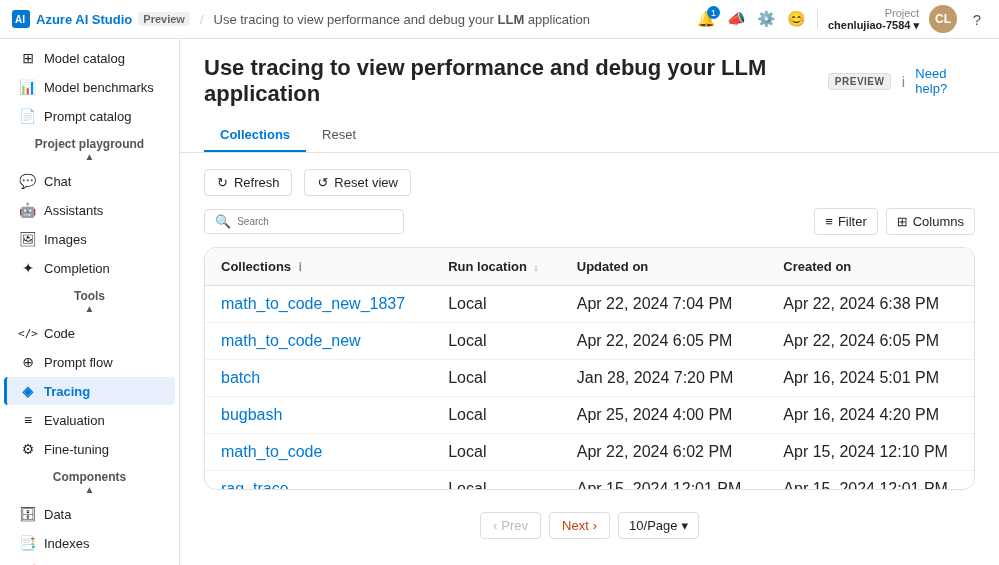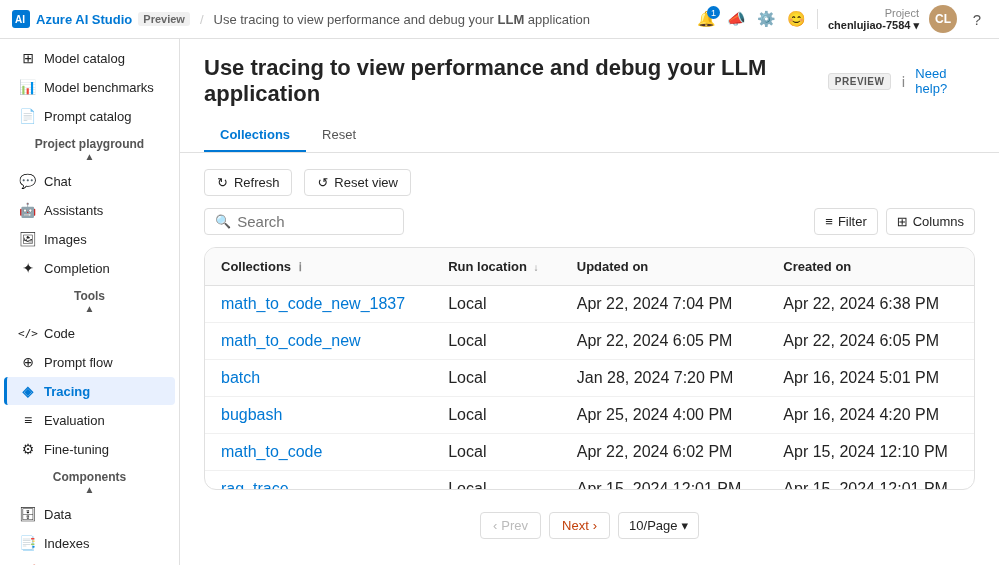--- a/index.html
+++ b/index.html
@@ -47,21 +47,21 @@
     
     .content { flex: 1; overflow-y: auto; padding: 16px 24px; display: flex; flex-direction: column; gap: 12px; }
 
     
     .toolbar { display: flex; align-items: center; gap: 12px; }
     .toolbar-btn { display: flex; align-items: center; gap: 6px; padding: 5px 12px; border: 1px solid #ddd; border-radius: 4px; background: #fff; cursor: pointer; font-size: 13px; color: #242424; }
 
     
     .search-filter-row { display: flex; align-items: center; justify-content: space-between; }
     .search-box { display: flex; align-items: center; gap: 6px; border: 1px solid #ddd; border-radius: 4px; padding: 4px 10px; width: 200px; background: #fff; }
-    .search-box input { border: none; outline: none; font-size: 15px; width: 100%; background: transparent; }
+    .search-box input { border: none; outline: none; font-size: 10px; width: 100%; background: transparent; }
     .filter-col-btns { display: flex; align-items: center; gap: 8px; }
     .filter-btn { display: flex; align-items: center; gap: 5px; padding: 5px 10px; border: 1px solid #ddd; border-radius: 4px; background: #fff; cursor: pointer; font-size: 13px; color: #242424; }
 
     
     .table-container { border: 1px solid #e0e0e0; border-radius: 12px; overflow: hidden; }
     table { width: 100%; border-collapse: collapse; }
     thead tr { background: #fafafa; border-bottom: 1px solid #e0e0e0; }
     th { padding: 10px 16px; text-align: left; font-size: 13px; font-weight: 600; color: #242424; white-space: nowrap; }
     th .sort-icon { font-size: 10px; margin-left: 3px; color: #888; }
     td { padding: 9px 16px; font-size: 16px; color: #242424; border-bottom: 1px solid #f0f0f0; }

